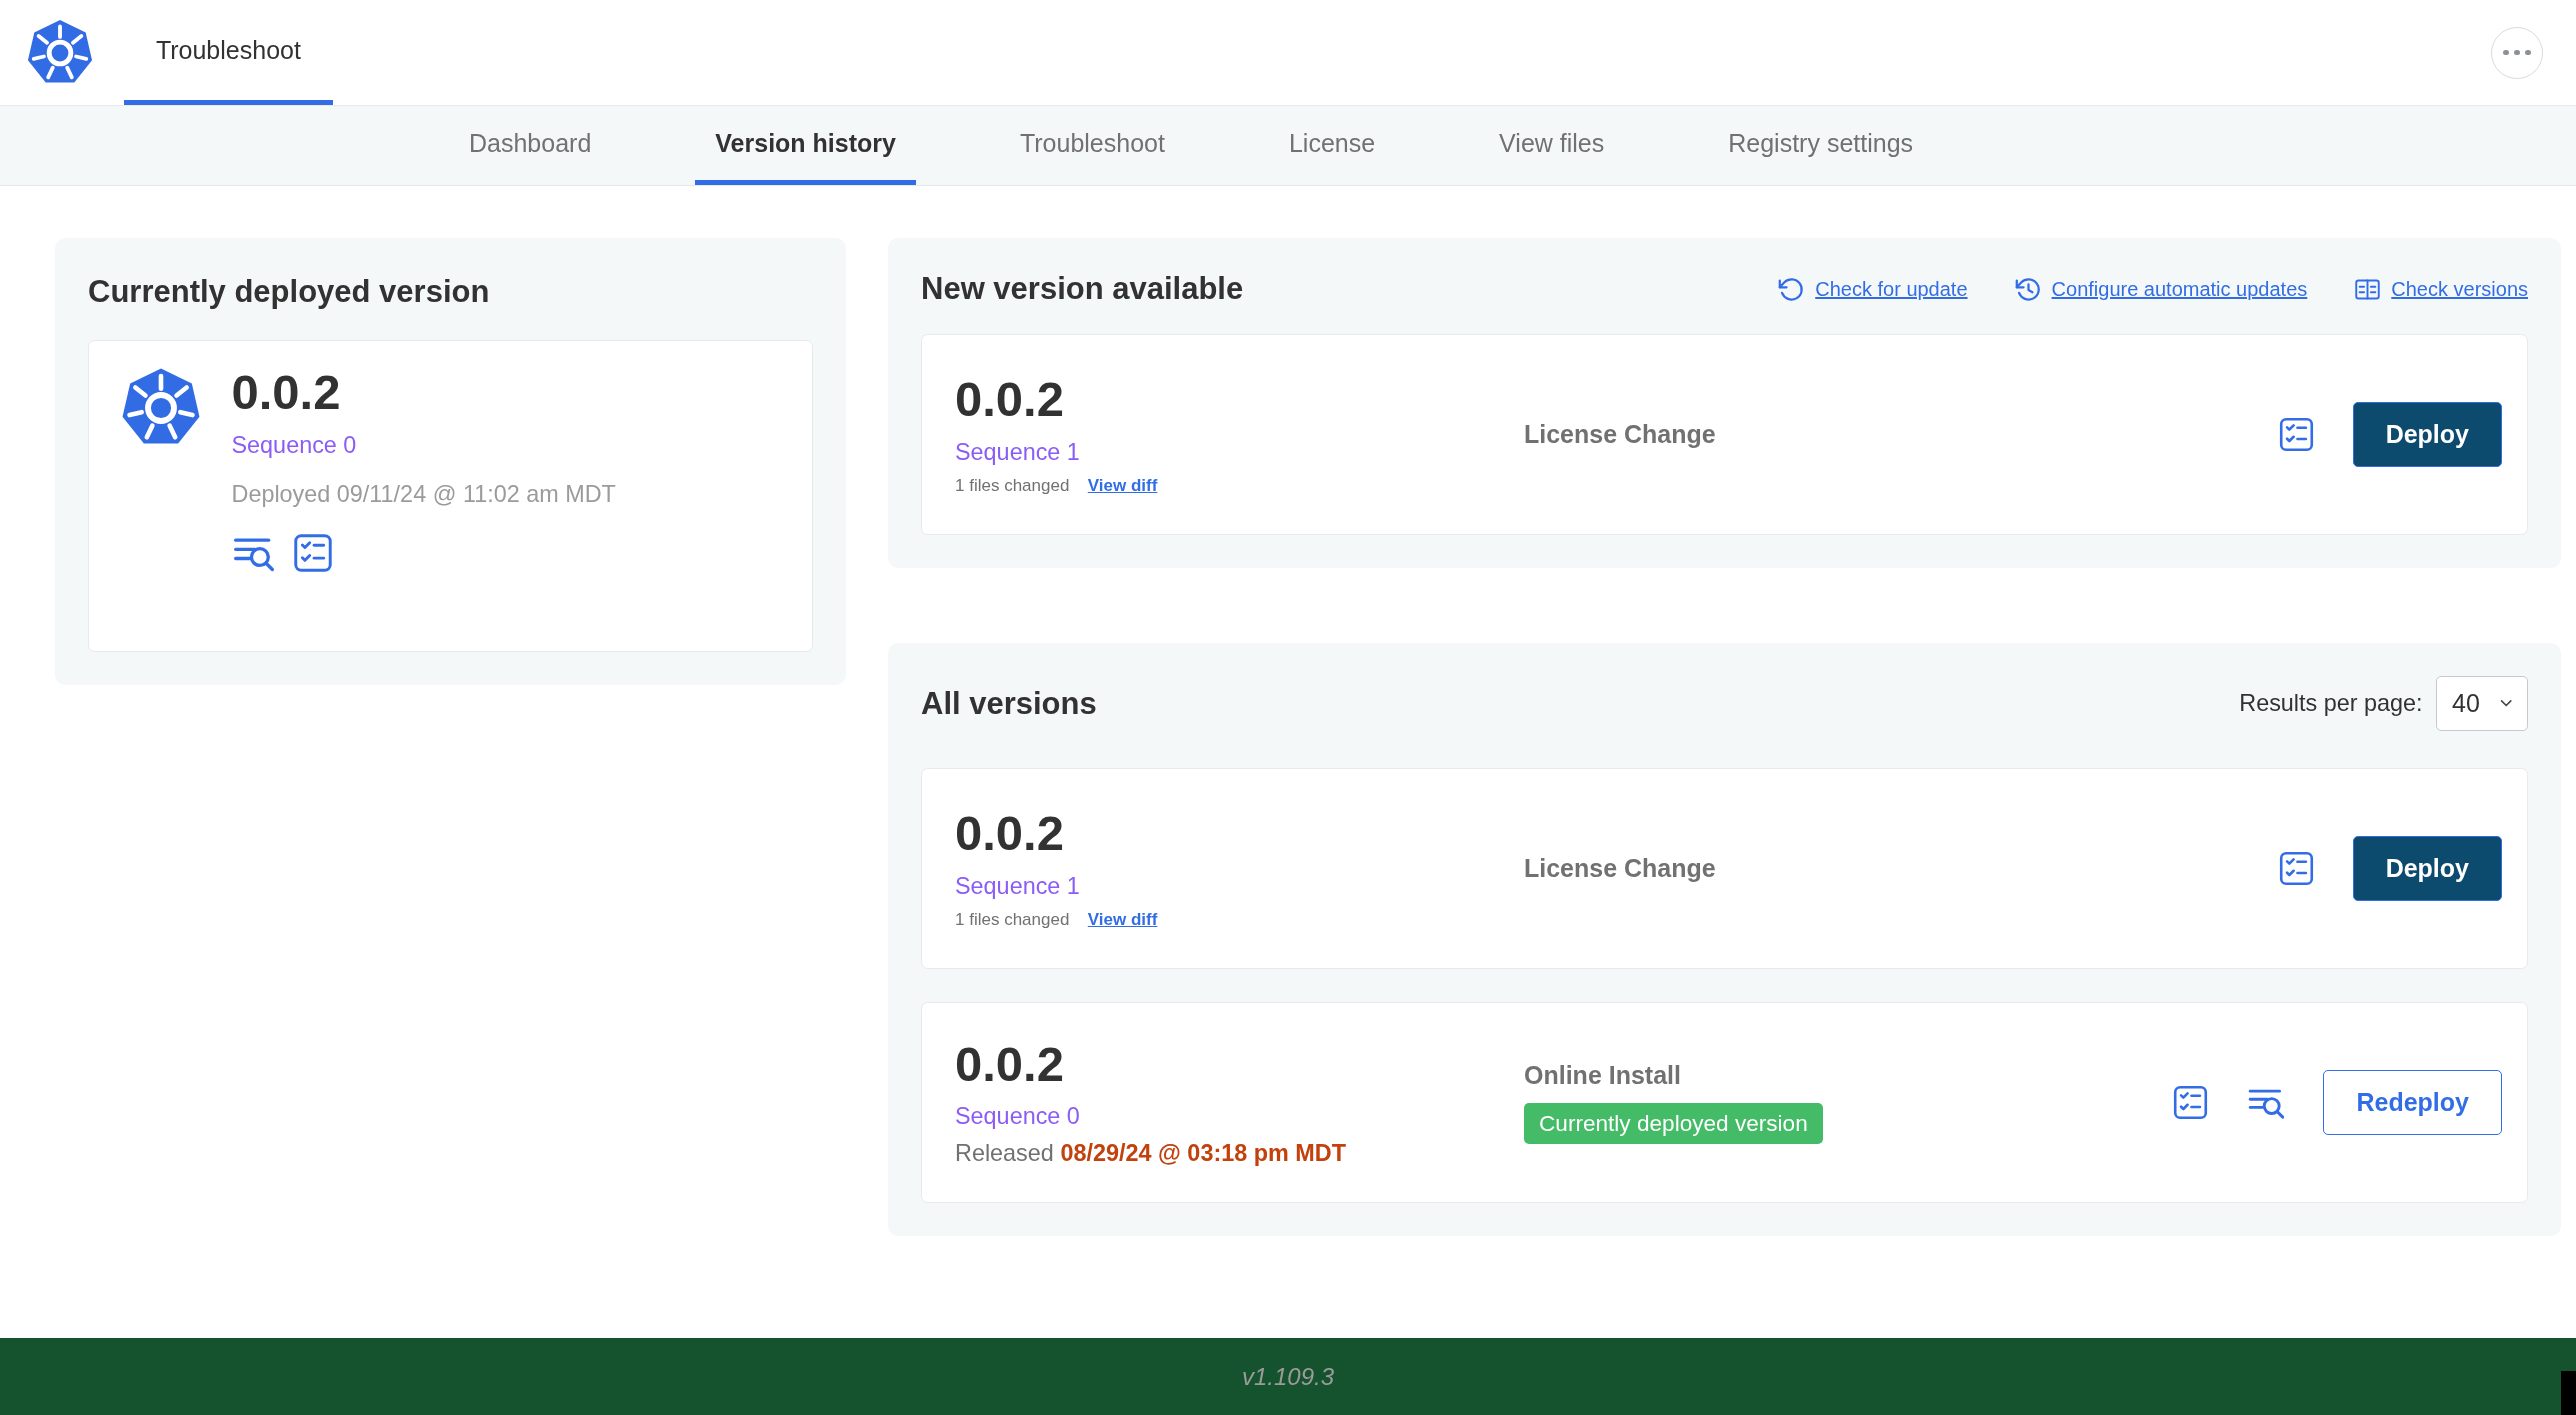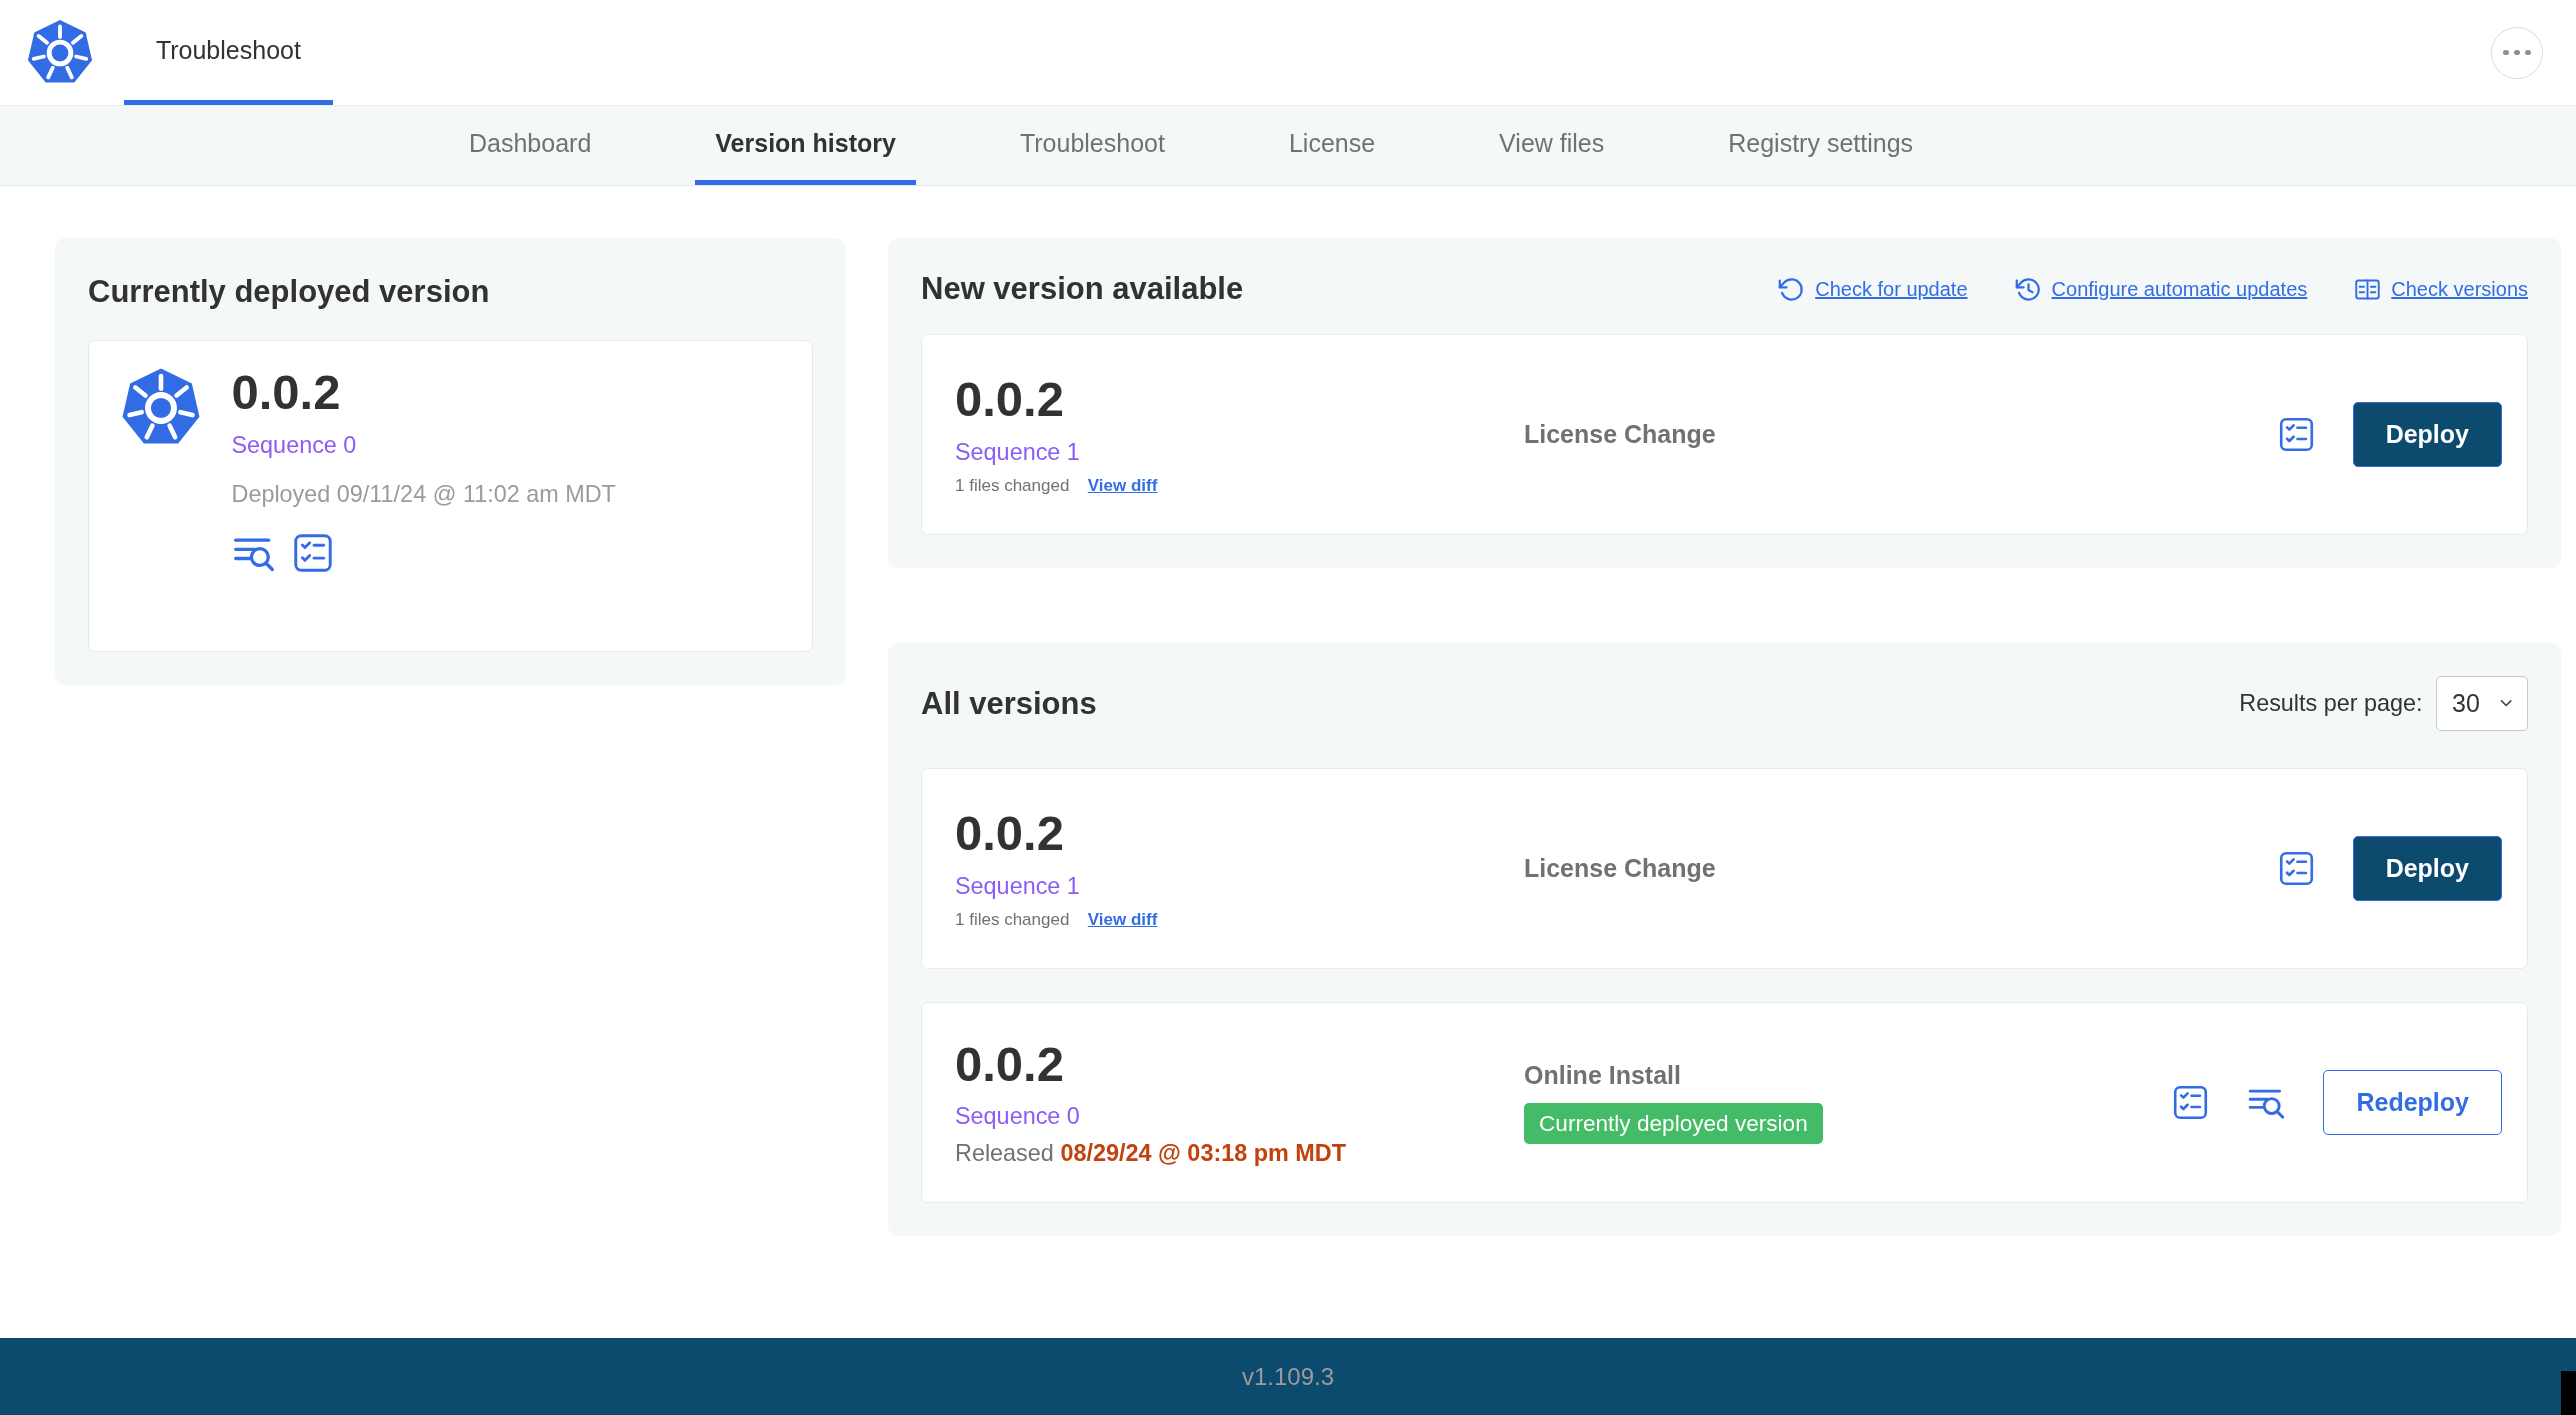--- a/index.html
+++ b/index.html
@@ -89,23 +89,23 @@
   .select {
     height:55px; min-width:92px; background:#fff; border:0.8px solid #c6cacd; border-radius:5px;
     display:inline-flex; align-items:center; justify-content:space-between;
     padding:0 11.7px 0 15px; font-size:25px; color:#323232; gap:11.7px; cursor:pointer;
   }
   .select svg { width:18.4px; height:18.4px; color:#4a4a4a; }
   .rows { margin-top:37px; display:flex; flex-direction:column; gap:33px; }
   .rows .vrow { margin-top:0; }
   
   footer {
-    flex:0 0 auto; height:77px; background:#0c4a6e;
+    flex:0 0 auto; height:77px; background:#14532d;
     display:flex; align-items:center; justify-content:center;
-    font-size:24px; color:#9b9b9b;
+    font-size:24px; color:#9b9b9b;font-style:italic;
   }
   .artifact { position:absolute; right:0; bottom:0; width:15px; height:44px; background:#000; }
 </style>
 </head>
 <body>
 
 <header class="topbar">
   <div class="topbar-left">
     <span class="logo-wrap">
       <svg viewBox="0 0 100 100">
@@ -252,21 +252,21 @@
           </div>
         </div>
       </section>
 
       <section class="panel">
         <div class="panel-head">
           <h2>All versions</h2>
           <div class="rpp">
             <span>Results per page:</span>
             <div class="select">
-              <span>30</span>
+              <span>40</span>
               <svg viewBox="0 0 24 24" fill="none" stroke="currentColor" stroke-width="2.2" stroke-linecap="round" stroke-linejoin="round">
                 <polyline points="6 9 12 15 18 9"></polyline>
               </svg>
             </div>
           </div>
         </div>
 
         <div class="rows">
 
           <div class="card vrow">

